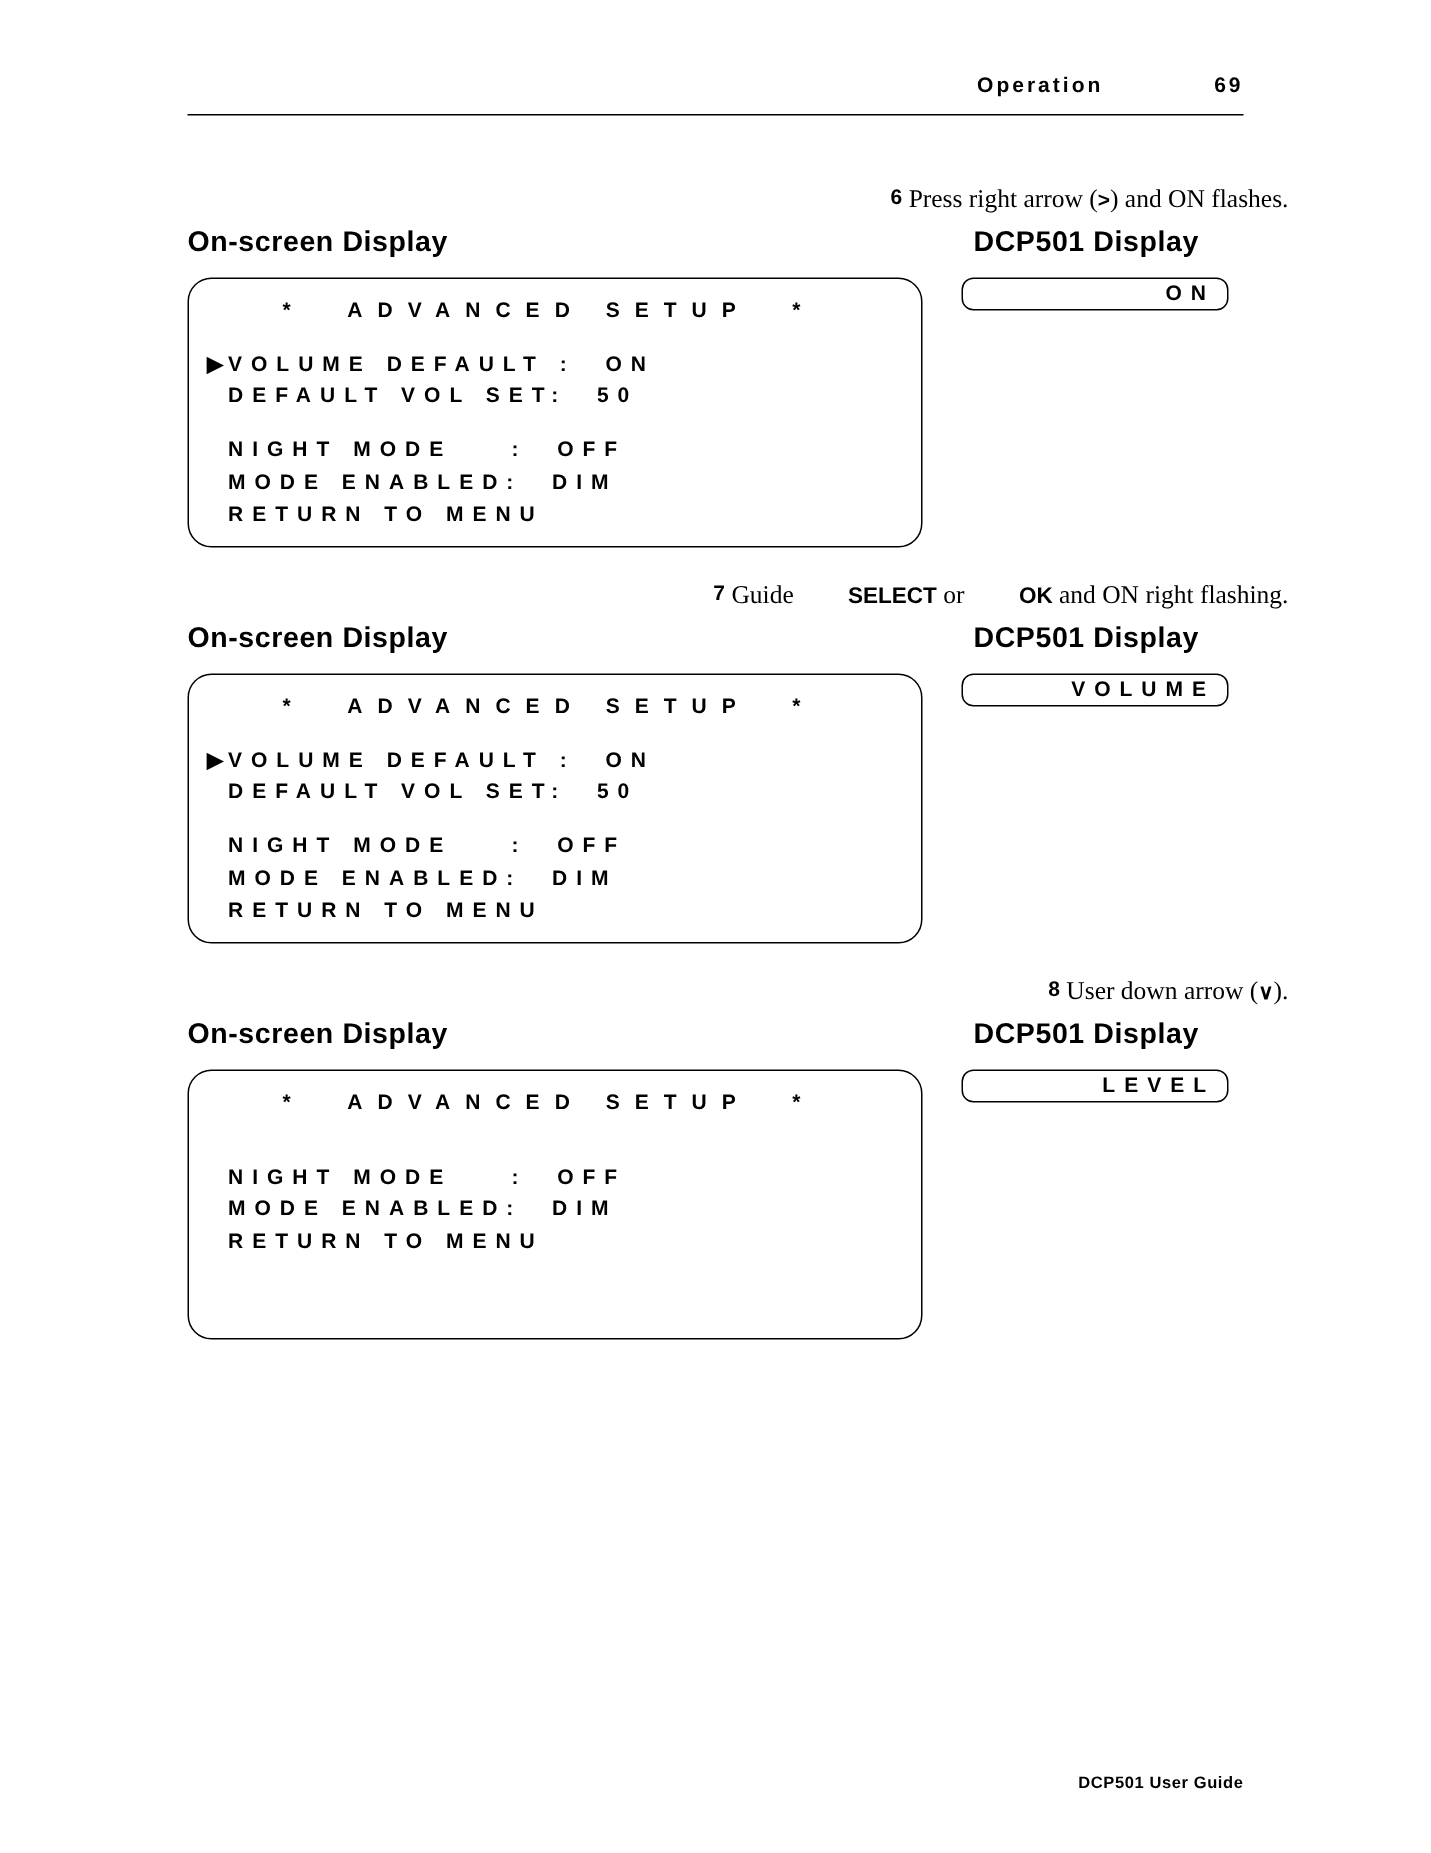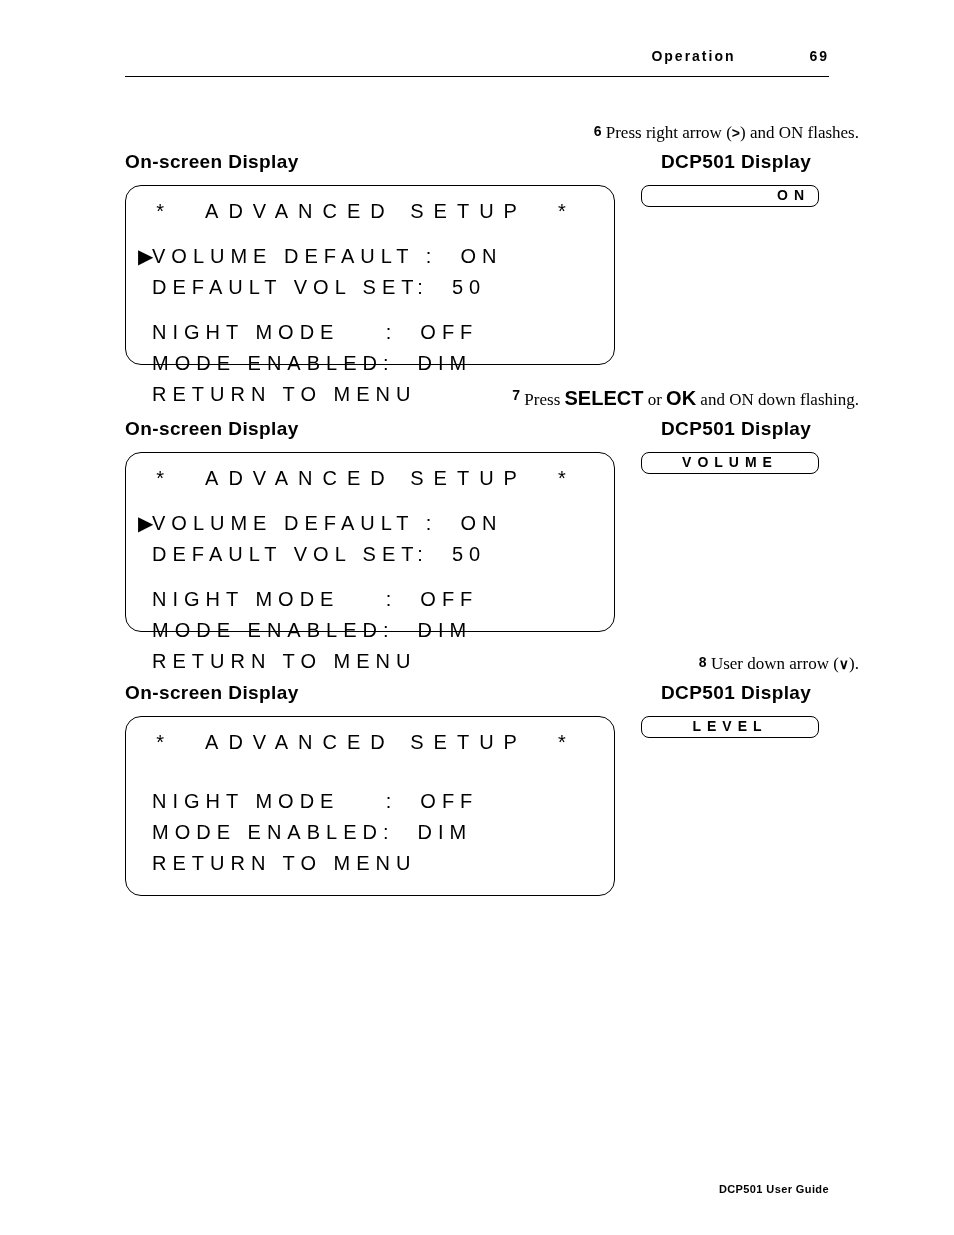--- a/index.html
+++ b/index.html
@@ -43,53 +43,54 @@
     width: 28px;
     font-family: Arial, Helvetica, sans-serif;
     font-weight: bold;
     font-size: 14px;
     vertical-align: top;
   }
   .step .txt { }
   .btnword {
     font-family: Arial, Helvetica, sans-serif;
     font-weight: bold;
-    font-size: 20px;
+    font-size: 15px;
+    margin-left: 32px;
   }
   .utf { font-family: Arial, Helvetica, sans-serif; font-weight: bold; font-size: 14px; }
   .row-labels {
     margin: 8px 0 6px 30px;
     position: relative;
     height: 22px;
   }
   .row-labels .l, .row-labels .r {
     font-family: Arial, Helvetica, sans-serif;
     font-weight: bold;
     font-size: 19px;
     letter-spacing: 0.4px;
   }
   .row-labels .l { position: absolute; left: 0; }
-  .row-labels .r { position: absolute; left: 512px; padding-left: 24px; }
+  .row-labels .r { position: absolute; left: 500px; padding-left: 24px; }
   .pair {
     margin: 2px 0 0 30px;
     position: relative;
     height: 194px;
   }
   .osd {
     position: absolute;
     left: 0;
     top: 6px;
     width: 490px;
     height: 180px;
     border: 1.5px solid #000;
     border-radius: 16px;
     box-sizing: border-box;
     font-family: Arial, Helvetica, sans-serif;
-    font-weight: normal;
-    font-size: 20px;
+    font-weight: bold;
+    font-size: 14px;
     letter-spacing: 6px;
     padding: 10px 20px 10px 12px;
     line-height: 1.55;
   }
   .osd .title { text-align: center; letter-spacing: 10px; margin: 0 0 14px 0; }
   .osd .line { white-space: pre; }
   .osd .gap { height: 14px; }
   .osd .tri { display:inline-block; width: 14px; letter-spacing: 0; }
   .osd .pad { display:inline-block; width: 14px; }
   .dcp {
@@ -103,21 +104,21 @@
     box-sizing: border-box;
     font-family: Arial, Helvetica, sans-serif;
     font-weight: bold;
     font-size: 14px;
     letter-spacing: 6px;
     padding: 1px 8px 0 8px;
     white-space: nowrap;
     overflow: hidden;
   }
   .dcp.right { text-align: right; }
-  .dcp.left  { text-align: center; }
+  .dcp.left  { text-align: right; }
   .footer {
     position: absolute;
     right: 125px;
     bottom: 40px;
     font-family: Arial, Helvetica, sans-serif;
     font-weight: bold;
     font-size: 11px;
     letter-spacing: 0.4px;
   }
 </style>
@@ -154,21 +155,21 @@
       <div class="line"><span class="pad"></span><span>NIGHT MODE    :</span>  <span>OFF</span></div>
       <div class="line"><span class="pad"></span><span>MODE ENABLED:</span>  <span>DIM</span></div>
       <div class="line"><span class="pad"></span><span>RETURN TO MENU</span></div>
     </div>
     <div class="dcp right"><span>ON</span></div>
   </div>
 
   <div class="step">
     <span class="n">7</span>
     <span class="txt">
-      <span>Press </span><span class="btnword">SELECT</span><span> or </span><span class="btnword">OK</span><span> and </span><span>ON</span><span> down flashing.</span>
+      <span>Guide </span><span class="btnword">SELECT</span><span> or </span><span class="btnword">OK</span><span> and </span><span>ON</span><span> right flashing.</span>
     </span>
   </div>
   <div class="row-labels">
     <span class="l">On-screen Display</span>
     <span class="r">DCP501 Display</span>
   </div>
   <div class="pair">
     <div class="osd">
       <div class="title">
         <span>*</span>&nbsp;&nbsp;<span>ADVANCED  SETUP</span>&nbsp;&nbsp;<span>*</span>

